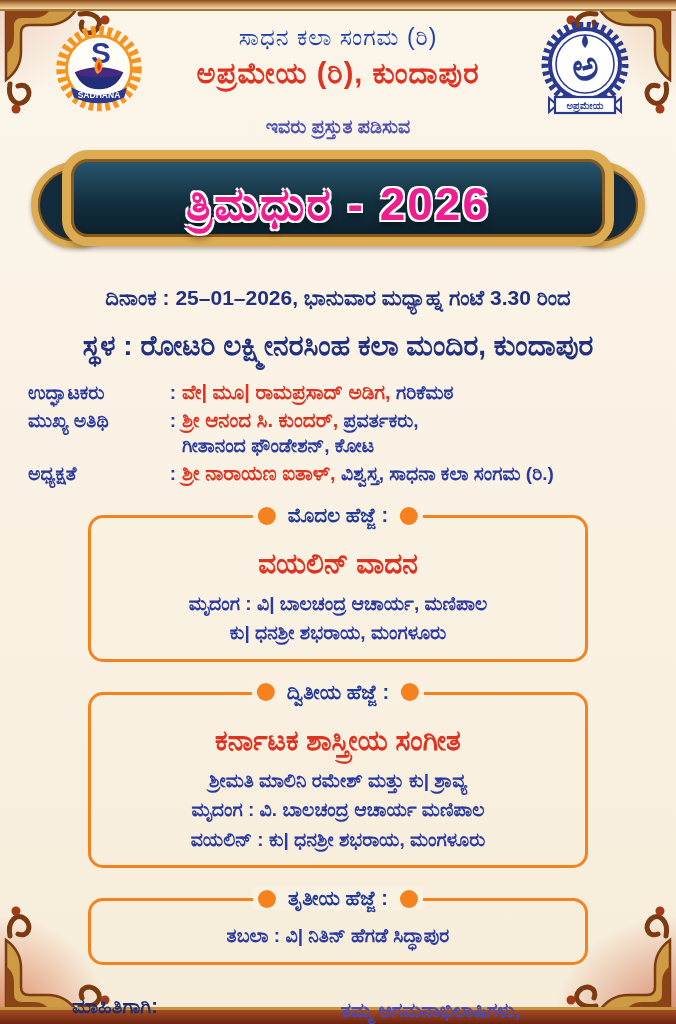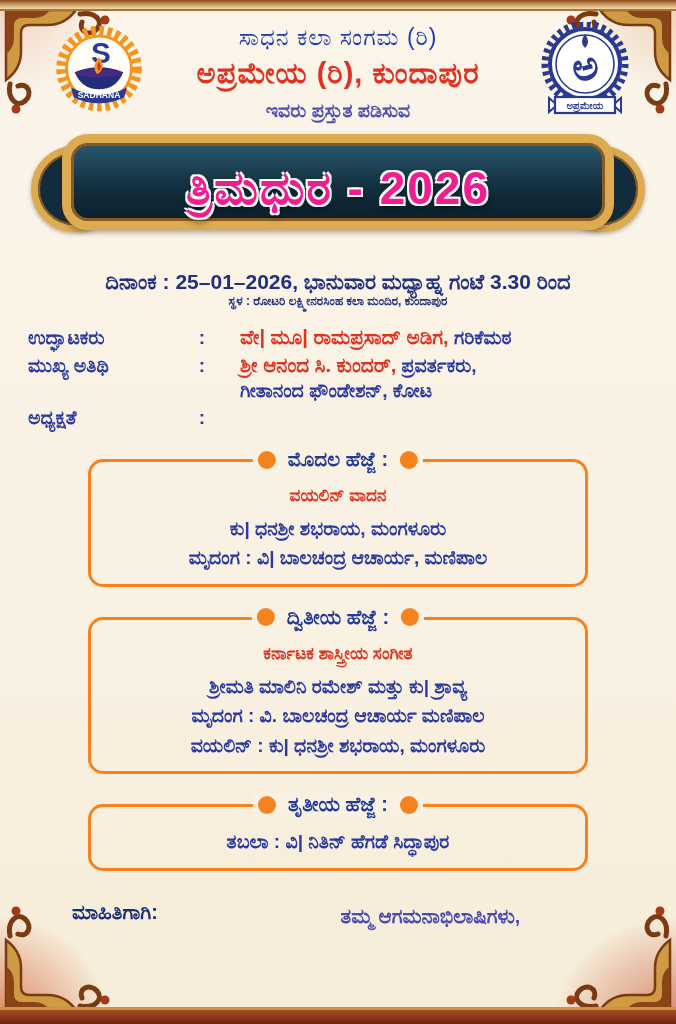--- a/index.html
+++ b/index.html
@@ -28,21 +28,21 @@
   .corner.tl { top:6px; left:2px; }
   .corner.tr { top:6px; right:2px; transform:scaleX(-1); }
   .corner.bl { bottom:10px; left:2px; transform:scaleY(-1); }
   .corner.br { bottom:10px; right:2px; transform:scale(-1,-1); }
 
   .content { position:relative; z-index:4; padding-top:24px; }
 
   
   .org-line1 { text-align:center; color:#1d3fae; font-size:23px; font-weight:normal; letter-spacing:1px; }
   .org-line2 { text-align:center; color:#df3220; font-size:29px; font-weight:bold; margin-top:6px; letter-spacing:1px; }
-  .presents  { text-align:center; color:#5050b4; font-size:19px; font-weight:bold; margin-top:9px; }
+  .presents  { text-align:center; color:#5050b4; font-size:19px; font-weight:bold; margin-top:25px; }
 
   .logo { position:absolute; }
   .logo-left  { left:54px; top:26px; width:90px; height:96px; }
   .logo-right { right:40px; top:22px; width:102px; height:106px; }
 
   
   .banner { position:relative; margin:12px 34px 0; height:114px; }
   .lobe { position:absolute; top:12px; width:86px; height:86px; border-radius:50%;
     background:#132c3d; border:7px solid #dcab52;
     box-shadow:inset 0 0 0 2px #8a5a1e, 0 2px 4px rgba(60,30,0,.35); }
@@ -50,39 +50,39 @@
   .banner-main { position:absolute; left:28px; right:28px; top:0; height:96px;
     border-radius:26px; border:9px solid #dcab52;
     background:linear-gradient(180deg,#2a5871 0%, #13303f 55%, #0c1e2b 100%);
     box-shadow:inset 0 0 0 3px #8a5a1e, 0 3px 5px rgba(60,30,0,.35); text-align:center; }
   .banner-title { line-height:90px; font-size:46px; font-weight:bold; color:#ef1d90; letter-spacing:2px;
     text-shadow:-2px -2px 0 #fff, 2px -2px 0 #fff, -2px 2px 0 #fff, 2px 2px 0 #fff, 0 4px 7px rgba(0,0,0,.55); }
 
   
   .date-block { margin-top:22px; text-align:center; color:#21317f; font-weight:bold; }
   .date-line  { font-size:21px;text-align:center; }
-  .venue-line { font-size:12px; margin-top:0; }
+  .venue-line { font-size:28px; margin-top:20px; }
 
   
   .officiants { margin:18px 28px 0; }
-  .o-row { display:grid; grid-template-columns:136px 18px 1fr; align-items:baseline; margin-bottom:5px;gap:29px; }
+  .o-row { display:grid; grid-template-columns:136px 18px 1fr; align-items:baseline; margin-bottom:5px; }
   .o-label { color:#2b3aa0; font-size:19px; font-weight:bold; }
   .o-colon { color:#2b3aa0; font-size:19px; font-weight:bold; text-align:center; }
   .o-name  { color:#df3220; font-size:20px; font-weight:bold; }
   .o-rest  { color:#2b3aa0; font-size:19px; font-weight:bold; }
   .o-extra { color:#2b3aa0; font-size:19px; font-weight:bold; margin-top:3px; }
 
   
   .step-box { position:relative; margin:30px 88px 0; border:3px solid #f5821f; border-radius:15px;
     padding:20px 8px 11px; text-align:center; }
   .step-header { position:absolute; top:-14px; left:50%; transform:translateX(-50%);
     background:#f9f1e2; padding:0 5px; display:flex; align-items:center; gap:12px; white-space:nowrap; }
   .step-dot { width:18px; height:18px; border-radius:50%; background:#f5821f; flex:none; }
   .step-header-text { color:#213a9c; font-weight:bold; font-size:20px; }
-  .step-title { color:#df3220; font-size:17px; font-weight:bold; margin:4px 0 8px; }
+  .step-title { color:#df3220; font-size:28px; font-weight:bold; margin:10px 0 8px; }
   .step-line  { color:#2b3aa0; font-size:19px; font-weight:bold; line-height:1.55; }
 
   
   .footer { display:flex; align-items:flex-start; margin:30px 52px 0; }
   .footer-left { width:185px; text-align:left; padding-left:20px; }
   .info-label { color:#1c2d77; font-size:20px; font-weight:bold; }
   .footer-right { flex:1; text-align:center; color:#4a4ab2; font-size:20px; font-weight:bold; line-height:1.55; }
 </style>
 </head>
 <body>
@@ -166,32 +166,33 @@
       <div class="o-row">
         <span class="o-label">ಮುಖ್ಯ ಅತಿಥಿ</span>
         <span class="o-colon">:</span>
         <span><span class="o-name">ಶ್ರೀ ಆನಂದ ಸಿ. ಕುಂದರ್,</span><span class="o-rest"> ಪ್ರವರ್ತಕರು,</span>
           <div class="o-extra">ಗೀತಾನಂದ ಫೌಂಡೇಶನ್, ಕೋಟ</div>
         </span>
       </div>
       <div class="o-row">
         <span class="o-label">ಅಧ್ಯಕ್ಷತೆ</span>
         <span class="o-colon">:</span>
+        <span><span class="o-name">ಶ್ರೀ ನಾರಾಯಣ ಐತಾಳ್,</span><span class="o-rest"> ವಿಶ್ವಸ್ತ, ಸಾಧನಾ ಕಲಾ ಸಂಗಮ (ರಿ.)</span></span>
       </div>
     </div>
 
     <div class="step-box">
       <div class="step-header">
         <span class="step-dot"></span>
         <span class="step-header-text">ಮೊದಲ ಹೆಜ್ಜೆ :</span>
         <span class="step-dot"></span>
       </div>
       <div class="step-title">ವಯಲಿನ್ ವಾದನ</div>
+      <div class="step-line">ಮೃದಂಗ : ವಿ| ಬಾಲಚಂದ್ರ ಆಚಾರ್ಯ, ಮಣಿಪಾಲ</div>
       <div class="step-line">ಕು| ಧನಶ್ರೀ ಶಭರಾಯ, ಮಂಗಳೂರು</div>
-      <div class="step-line">ಮೃದಂಗ : ವಿ| ಬಾಲಚಂದ್ರ ಆಚಾರ್ಯ, ಮಣಿಪಾಲ</div>
     </div>
 
     <div class="step-box">
       <div class="step-header">
         <span class="step-dot"></span>
         <span class="step-header-text">ದ್ವಿತೀಯ ಹೆಜ್ಜೆ :</span>
         <span class="step-dot"></span>
       </div>
       <div class="step-title">ಕರ್ನಾಟಕ ಶಾಸ್ತ್ರೀಯ ಸಂಗೀತ</div>
       <div class="step-line">ಶ್ರೀಮತಿ ಮಾಲಿನಿ ರಮೇಶ್ ಮತ್ತು ಕು| ಶ್ರಾವ್ಯ</div>

